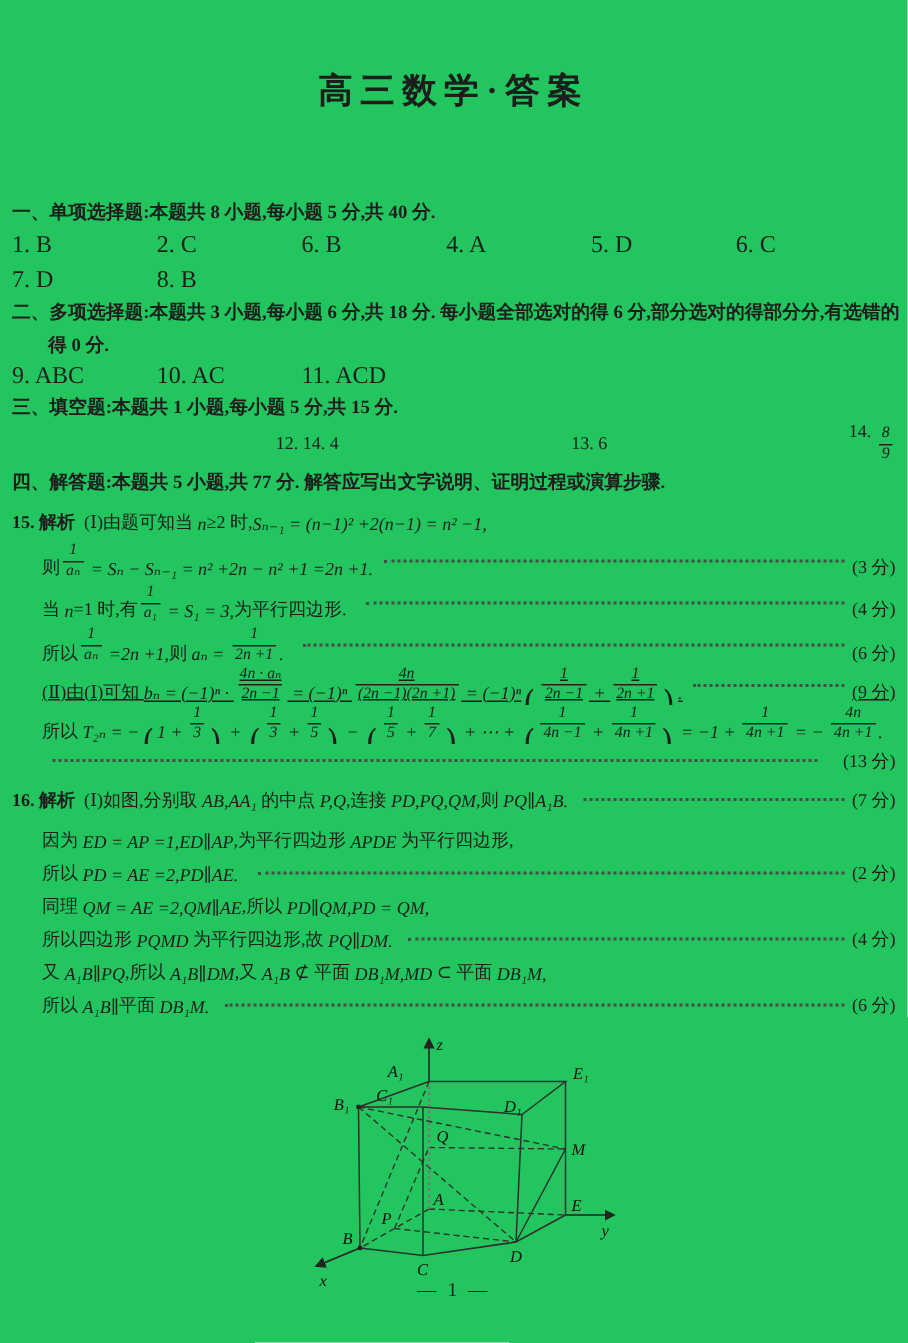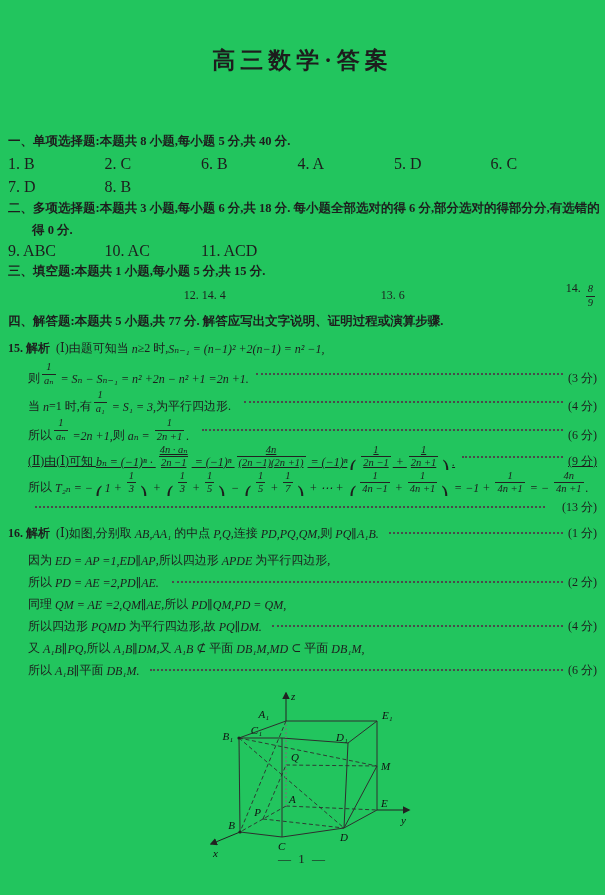--- a/index.html
+++ b/index.html
@@ -185,26 +185,26 @@
       <span class="bt">16. 解析</span>
       <span class="t">  (Ⅰ)如图,分别取 </span>
       <span class="m">AB,AA₁</span>
       <span class="t"> 的中点 </span>
       <span class="m">P,Q</span>
       <span class="t">,连接 </span>
       <span class="m">PD,PQ,QM</span>
       <span class="t">,则 </span>
       <span class="m">PQ∥A₁B. </span>
       <span class="dots"></span>
-      <span class="score">(1 分)</span>
+      <span class="score">(7 分)</span>
     </div>
   <div class="line indent" style="margin-top: 9px;">
       <span class="t">因为 </span>
       <span class="m">ED = AP =1,ED∥AP</span>
-      <span class="t">,所以四边形 </span>
+      <span class="t">,为平行四边形 </span>
       <span class="m">APDE</span>
       <span class="t"> 为平行四边形,</span>
     </div>
   <div class="line indent" style="margin-top: 4px;">
       <span class="t">所以 </span>
       <span class="m">PD = AE =2,PD∥AE.  </span>
       <span class="dots"></span>
       <span class="score">(2 分)</span>
     </div>
   <div class="line indent" style="margin-top: 4px;">

